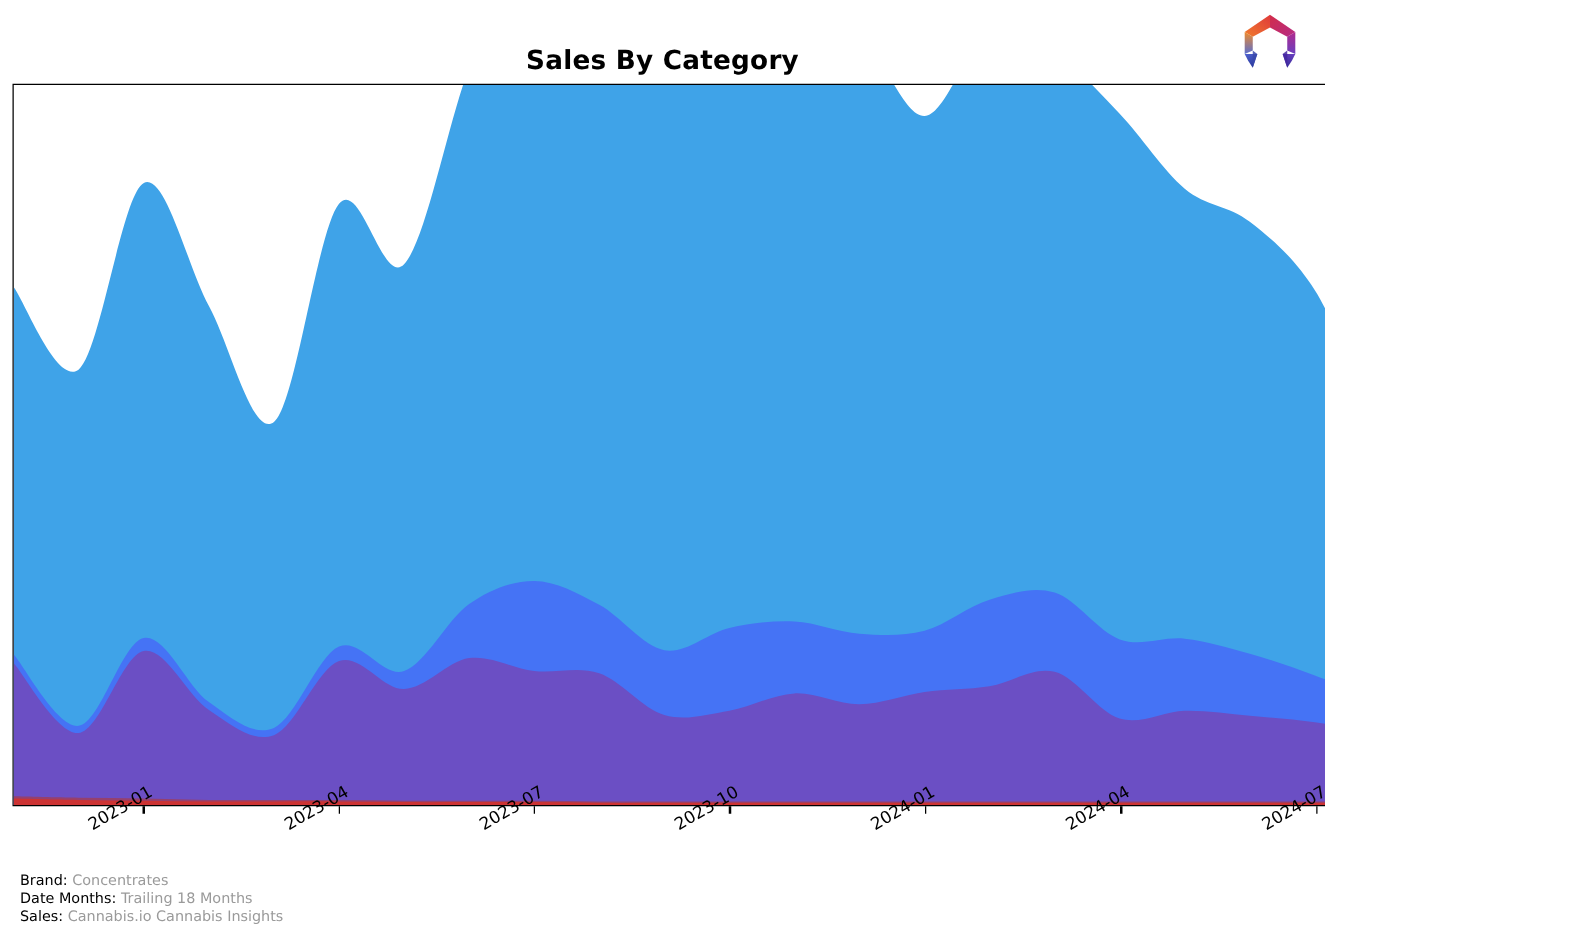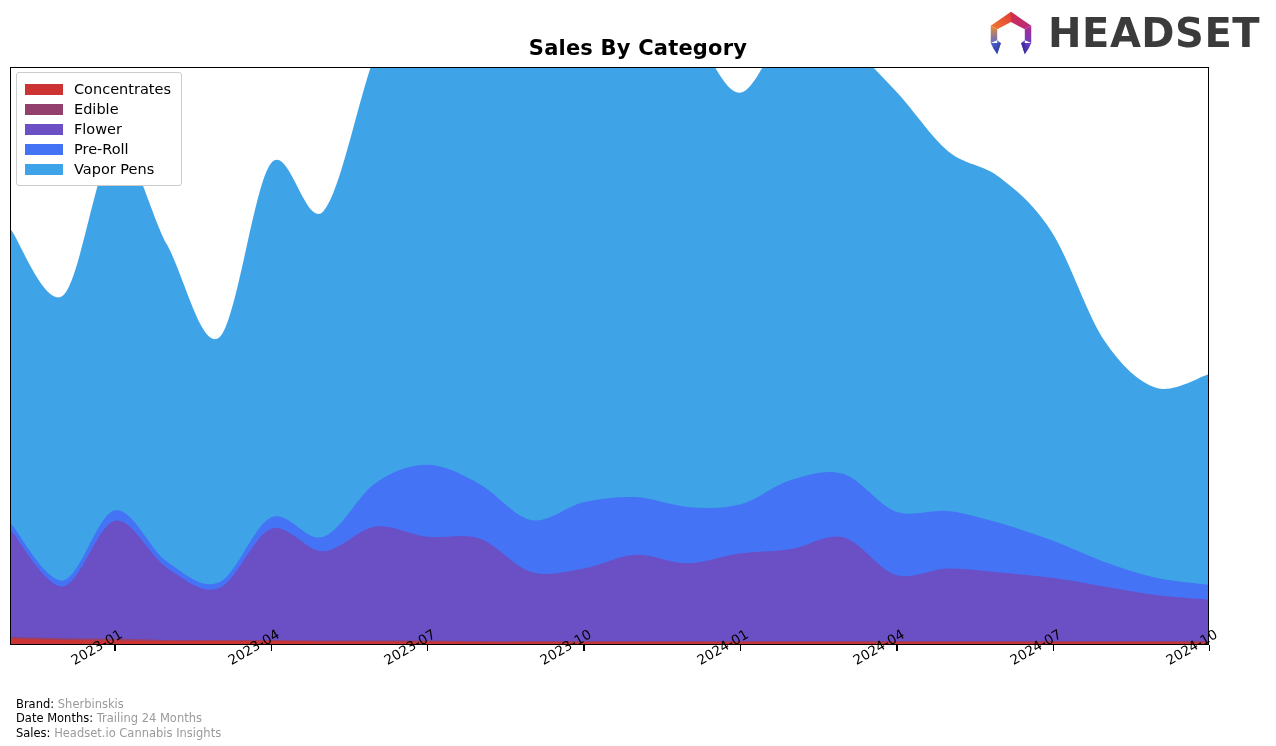--- a/index.html
+++ b/index.html
@@ -4,21 +4,21 @@
 <title>Sales By Category</title>
 <style>
   * { box-sizing: border-box; }
   html, body {
     margin: 0; padding: 0;
     background: #ffffff;
     font-family: "DejaVu Sans", "Liberation Sans", sans-serif;
   }
   #page {
     position: relative;
-    width: 1276px;
+    width: 1060px;
     height: 746px;
     background: #ffffff;
     overflow: hidden;
     padding-left: 43px;
   }
 
   
   #chart-title {
     position: absolute;
     left: 0; right: 0; top: 36px;
@@ -169,57 +169,34 @@
       <polygon points="16,34 30,42 30,66 16,72" fill="url(#gL)"></polygon>
 
       <polygon points="104,34 104,72 90,66 90,42" fill="url(#gR)"></polygon>
 
       <polygon points="16,72 38,72 30,96 22,84" fill="url(#gFL)"></polygon>
       <polygon points="38,72 30,96 30,66" fill="#3949ab" opacity="0.85"></polygon>
 
       <polygon points="104,72 82,72 90,96 98,84" fill="url(#gFR)"></polygon>
       <polygon points="82,72 90,96 90,66" fill="#4527a0" opacity="0.85"></polygon>
     </svg>
-    <span class="logo-word">HEADSET</span>
   </div>
 
   <div id="plot-area">
     <svg id="plot-svg" viewBox="0 0 1199 578" preserveAspectRatio="none">
       <g id="area-layers">
           <path d="M 0.00 162.42 C 8.69 173.40, 34.75 242.28, 52.13 228.31 C 69.51 214.34, 86.88 87.09, 104.26 78.61 C 121.64 70.13, 139.01 145.46, 156.39 177.45 C 173.77 209.43, 191.14 284.18, 208.52 270.50 C 225.90 256.82, 243.28 116.47, 260.65 95.37 C 278.03 74.27, 295.41 162.13, 312.78 143.92 C 330.16 125.72, 347.54 31.40, 364.91 -13.87 C 382.29 -59.15, 399.67 -123.98, 417.04 -127.74 C 434.42 -131.49, 451.80 -55.78, 469.17 -36.41 C 486.55 -17.05, 503.93 -13.20, 521.30 -11.56 C 538.68 -9.92, 556.06 -22.25, 573.43 -26.59 C 590.81 -30.92, 608.19 -35.45, 625.57 -37.57 C 642.94 -39.69, 660.32 -49.71, 677.70 -39.30 C 695.07 -28.90, 712.45 25.53, 729.83 24.85 C 747.20 24.18, 764.58 -34.87, 781.96 -43.35 C 799.33 -51.83, 816.71 -37.09, 834.09 -26.01 C 851.46 -14.93, 868.84 4.91, 886.22 23.12 C 903.59 41.33, 920.97 68.78, 938.35 83.23 C 955.72 97.68, 973.10 96.24, 990.48 109.82 C 1007.86 123.40, 1025.23 137.56, 1042.61 164.73 C 1059.99 191.90, 1077.36 246.81, 1094.74 272.82 C 1112.12 298.83, 1129.49 315.01, 1146.87 320.79 C 1164.25 326.57, 1190.31 309.71, 1199.00 307.50 L 1199 578 L 0 578 Z" fill="#3fa3e8"></path>
           <path d="M 0.00 457.20 C 8.69 466.73, 34.75 516.64, 52.13 514.42 C 69.51 512.20, 86.88 447.08, 104.26 443.90 C 121.64 440.73, 139.01 483.30, 156.39 495.35 C 173.77 507.39, 191.14 523.57, 208.52 516.15 C 225.90 508.74, 243.28 458.45, 260.65 450.84 C 278.03 443.23, 295.41 476.18, 312.78 470.49 C 330.16 464.81, 347.54 428.78, 364.91 416.74 C 382.29 404.70, 399.67 398.15, 417.04 398.24 C 434.42 398.34, 451.80 408.07, 469.17 417.32 C 486.55 426.56, 503.93 450.65, 521.30 453.73 C 538.68 456.81, 556.06 439.67, 573.43 435.81 C 590.81 431.96, 608.19 429.84, 625.57 430.61 C 642.94 431.38, 660.32 439.18, 677.70 440.44 C 695.07 441.69, 712.45 442.65, 729.83 438.12 C 747.20 433.60, 764.58 418.38, 781.96 413.27 C 799.33 408.16, 816.71 402.19, 834.09 407.49 C 851.46 412.79, 868.84 438.89, 886.22 445.06 C 903.59 451.23, 920.97 442.56, 938.35 444.48 C 955.72 446.41, 973.10 451.71, 990.48 456.62 C 1007.86 461.53, 1025.23 467.51, 1042.61 473.96 C 1059.99 480.41, 1077.36 489.08, 1094.74 495.35 C 1112.12 501.61, 1129.49 507.68, 1146.87 511.53 C 1164.25 515.38, 1190.31 517.31, 1199.00 518.47 L 1199 578 L 0 578 Z" fill="#4573f5"></path>
           <path d="M 0.00 464.13 C 8.69 473.48, 34.75 521.84, 52.13 520.20 C 69.51 518.56, 86.88 457.39, 104.26 454.31 C 121.64 451.23, 139.01 490.43, 156.39 501.70 C 173.77 512.98, 191.14 528.48, 208.52 521.93 C 225.90 515.38, 243.28 468.57, 260.65 462.40 C 278.03 456.23, 295.41 485.33, 312.78 484.94 C 330.16 484.56, 347.54 462.50, 364.91 460.09 C 382.29 457.68, 399.67 468.47, 417.04 470.49 C 434.42 472.51, 451.80 466.35, 469.17 472.23 C 486.55 478.10, 503.93 500.74, 521.30 505.75 C 538.68 510.76, 556.06 505.17, 573.43 502.28 C 590.81 499.39, 608.19 489.28, 625.57 488.41 C 642.94 487.54, 660.32 497.27, 677.70 497.08 C 695.07 496.89, 712.45 489.66, 729.83 487.25 C 747.20 484.85, 764.58 485.33, 781.96 482.63 C 799.33 479.93, 816.71 466.74, 834.09 471.07 C 851.46 475.40, 868.84 503.44, 886.22 508.64 C 903.59 513.84, 920.97 502.67, 938.35 502.28 C 955.72 501.90, 973.10 504.79, 990.48 506.33 C 1007.86 507.87, 1025.23 509.22, 1042.61 511.53 C 1059.99 513.84, 1077.36 517.31, 1094.74 520.20 C 1112.12 523.09, 1129.49 526.65, 1146.87 528.87 C 1164.25 531.09, 1190.31 532.72, 1199.00 533.49 L 1199 578 L 0 578 Z" fill="#6b4fc4"></path>
           <path d="M 0.00 571.06 C 8.69 571.26, 34.75 571.93, 52.13 572.22 C 69.51 572.51, 86.88 572.51, 104.26 572.80 C 121.64 573.09, 139.01 573.76, 156.39 573.95 C 173.77 574.15, 191.14 573.95, 208.52 573.95 C 225.90 573.95, 243.28 573.86, 260.65 573.95 C 278.03 574.05, 295.41 574.44, 312.78 574.53 C 330.16 574.63, 347.54 574.53, 364.91 574.53 C 382.29 574.53, 399.67 574.44, 417.04 574.53 C 434.42 574.63, 451.80 575.01, 469.17 575.11 C 486.55 575.21, 503.93 575.11, 521.30 575.11 C 538.68 575.11, 556.06 575.11, 573.43 575.11 C 590.81 575.11, 608.19 575.11, 625.57 575.11 C 642.94 575.11, 660.32 575.11, 677.70 575.11 C 695.07 575.11, 712.45 575.11, 729.83 575.11 C 747.20 575.11, 764.58 575.11, 781.96 575.11 C 799.33 575.11, 816.71 575.11, 834.09 575.11 C 851.46 575.11, 868.84 575.11, 886.22 575.11 C 903.59 575.11, 920.97 575.11, 938.35 575.11 C 955.72 575.11, 973.10 575.11, 990.48 575.11 C 1007.86 575.11, 1025.23 575.11, 1042.61 575.11 C 1059.99 575.11, 1077.36 575.11, 1094.74 575.11 C 1112.12 575.11, 1129.49 575.11, 1146.87 575.11 C 1164.25 575.11, 1190.31 575.11, 1199.00 575.11 L 1199 578 L 0 578 Z" fill="#94406f"></path>
           <path d="M 0.00 572.80 C 8.69 572.99, 34.75 573.66, 52.13 573.95 C 69.51 574.24, 86.88 574.34, 104.26 574.53 C 121.64 574.72, 139.01 575.01, 156.39 575.11 C 173.77 575.21, 191.14 575.11, 208.52 575.11 C 225.90 575.11, 243.28 575.01, 260.65 575.11 C 278.03 575.21, 295.41 575.59, 312.78 575.69 C 330.16 575.78, 347.54 575.69, 364.91 575.69 C 382.29 575.69, 399.67 575.59, 417.04 575.69 C 434.42 575.78, 451.80 576.17, 469.17 576.27 C 486.55 576.36, 503.93 576.27, 521.30 576.27 C 538.68 576.27, 556.06 576.27, 573.43 576.27 C 590.81 576.27, 608.19 576.27, 625.57 576.27 C 642.94 576.27, 660.32 576.27, 677.70 576.27 C 695.07 576.27, 712.45 576.27, 729.83 576.27 C 747.20 576.27, 764.58 576.27, 781.96 576.27 C 799.33 576.27, 816.71 576.27, 834.09 576.27 C 851.46 576.27, 868.84 576.27, 886.22 576.27 C 903.59 576.27, 920.97 576.27, 938.35 576.27 C 955.72 576.27, 973.10 576.27, 990.48 576.27 C 1007.86 576.27, 1025.23 576.27, 1042.61 576.27 C 1059.99 576.27, 1077.36 576.27, 1094.74 576.27 C 1112.12 576.27, 1129.49 576.27, 1146.87 576.27 C 1164.25 576.27, 1190.31 576.27, 1199.00 576.27 L 1199 578 L 0 578 Z" fill="#cc3333"></path>
         </g>
     </svg>
   </div>
 
-  <div id="legend">
-    <div class="legend-item">
-      <span class="legend-swatch" style="background:#cc3333"></span>
-      <span class="legend-label">Concentrates</span>
-    </div>
-    <div class="legend-item">
-      <span class="legend-swatch" style="background:#94406f"></span>
-      <span class="legend-label">Edible</span>
-    </div>
-    <div class="legend-item">
-      <span class="legend-swatch" style="background:#6b4fc4"></span>
-      <span class="legend-label">Flower</span>
-    </div>
-    <div class="legend-item">
-      <span class="legend-swatch" style="background:#4573f5"></span>
-      <span class="legend-label">Pre-Roll</span>
-    </div>
-    <div class="legend-item">
-      <span class="legend-swatch" style="background:#3fa3e8"></span>
-      <span class="legend-label">Vapor Pens</span>
-    </div>
-  </div>
 
   <div id="x-axis">
       <div class="xtick" style="left: 104.261px;">
         <span class="tick-mark"></span>
         <span class="tick-label" style="margin-left: -46px;">2023-01</span>
       </div>
       <div class="xtick" style="left: 260.652px;">
         <span class="tick-mark"></span>
         <span class="tick-label" style="margin-left: -46px;">2023-04</span>
       </div>
@@ -245,25 +222,25 @@
       </div>
       <div class="xtick" style="left: 1199px;">
         <span class="tick-mark"></span>
         <span class="tick-label" style="margin-left: -46px;">2024-10</span>
       </div>
     </div>
 
   <div id="footer">
     <div class="footer-row">
       <span class="footer-key">Brand:</span>
-      <span class="footer-val">Sherbinskis</span>
+      <span class="footer-val">Concentrates</span>
     </div>
     <div class="footer-row">
       <span class="footer-key">Date Months:</span>
-      <span class="footer-val">Trailing 24 Months</span>
+      <span class="footer-val">Trailing 18 Months</span>
     </div>
     <div class="footer-row">
       <span class="footer-key">Sales:</span>
-      <span class="footer-val">Headset.io Cannabis Insights</span>
+      <span class="footer-val">Cannabis.io Cannabis Insights</span>
     </div>
   </div>
 
 </div>
 
 </body></html>

